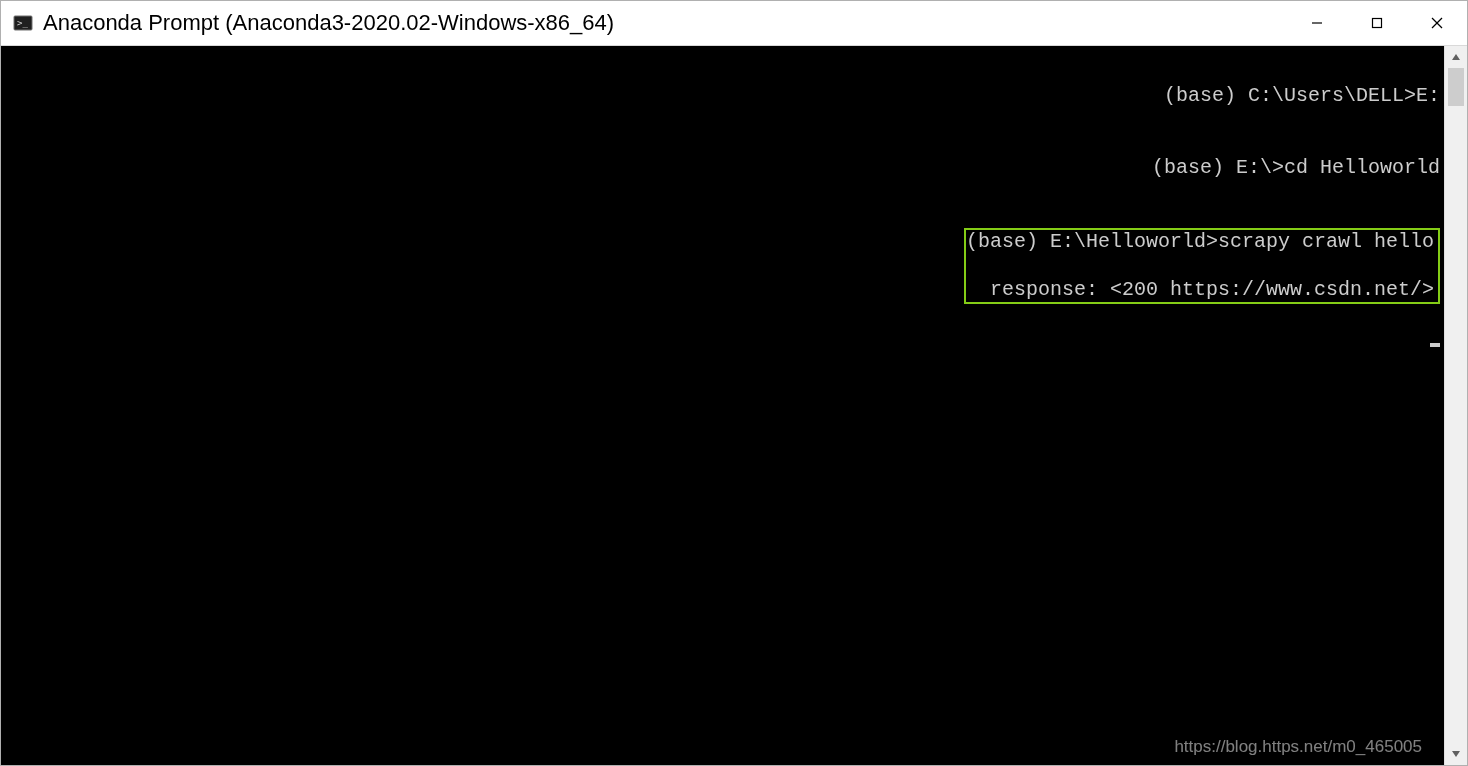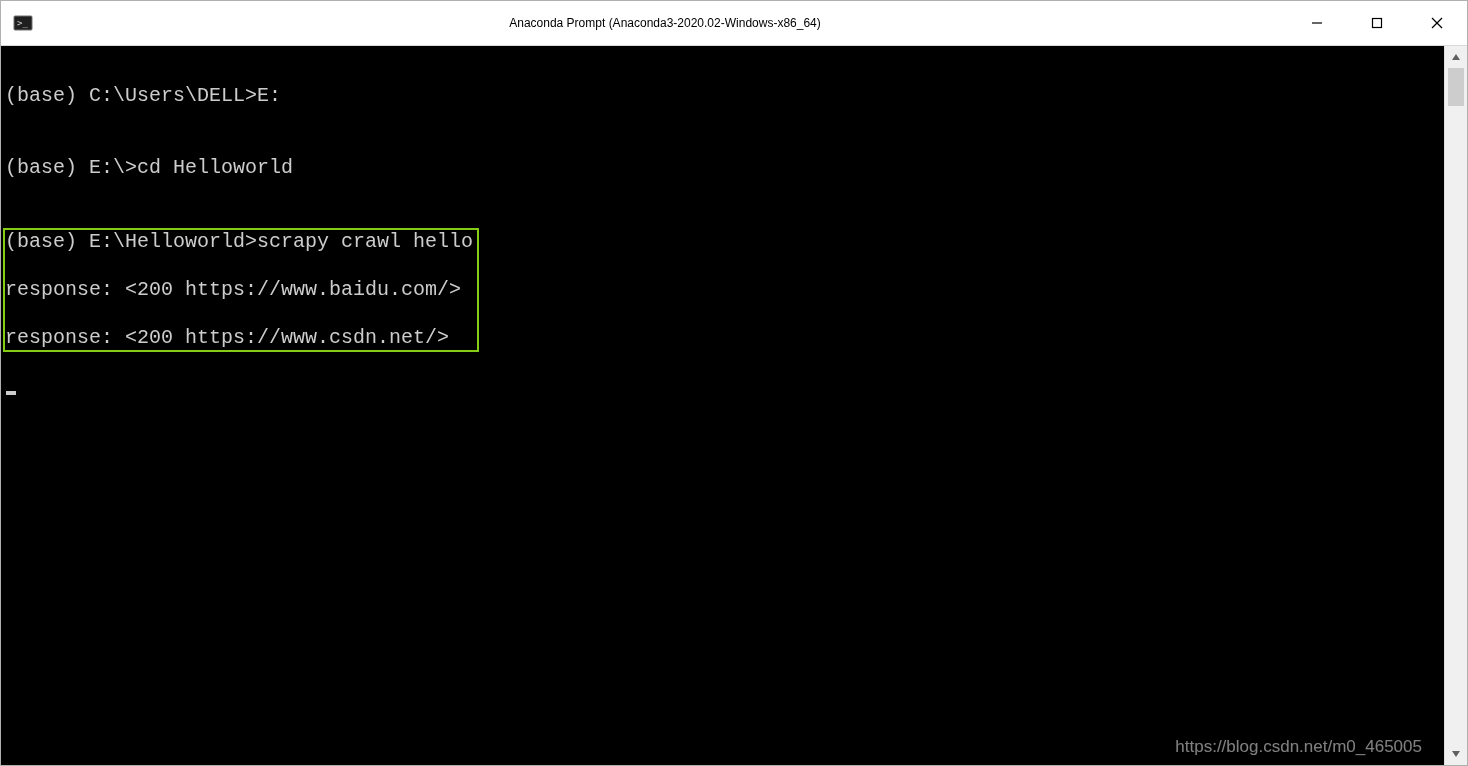--- a/index.html
+++ b/index.html
@@ -30,26 +30,25 @@
     border-bottom: 1px solid #d9d9d9;
   }
   .titlebar .app-icon {
     width: 20px;
     height: 20px;
     margin: 0 10px 0 12px;
     display: inline-block;
   }
   .titlebar .app-icon svg { display:block; }
   .titlebar .title {
-    font-size: 12px;
+    font-size: 22px;
     color: #000000;
     flex: 1 1 auto;
     white-space: nowrap;
     overflow: hidden;
-    text-align: center;
   }
   .win-controls {
     display: flex;
     align-items: stretch;
     height: 100%;
   }
   .win-btn {
     width: 60px;
     height: 100%;
     display: flex;
@@ -68,20 +67,21 @@
     flex: 1 1 auto;
     background: #000000;
     color: #cccccc;
     font-family: "NSimSun", "SimSun", "Courier New", monospace;
     font-size: 20px;
     line-height: 24px;
     padding: 14px 4px 12px 4px;
     position: relative;
     overflow: hidden;
     white-space: pre;
+    text-align: right;
   }
   .term-line { display:block; }
   .highlight-box {
     border: 2px solid #84cc16;
     padding: 0 4px 0 0;
     margin-left: -2px;
     display: inline-block;
   }
   .cursor {
     display:inline-block;
@@ -161,25 +161,24 @@
     </div>
   </div>
 
   <div class="client">
     <div class="terminal">
 <span class="term-line">(base) C:\Users\DELL&gt;E:</span>
 <span class="term-line"></span>
 <span class="term-line">(base) E:\&gt;cd Helloworld</span>
 <span class="term-line"></span>
 <span class="highlight-box"><span class="term-line">(base) E:\Helloworld&gt;scrapy crawl hello</span>
-<span class="term-line">response: &lt;200 https://www.baidu.com/&gt;</span>
 <span class="term-line">response: &lt;200 https://www.csdn.net/&gt;</span></span>
 <span class="term-line"></span>
 <span class="term-line"><span class="cursor"></span></span>
-      <div class="watermark">https://blog.csdn.net/m0_465005</div>
+      <div class="watermark">https://blog.https.net/m0_465005</div>
     </div>
 
     <div class="scrollbar">
       <div class="scroll-arrow up">
         <svg width="10" height="10" viewBox="0 0 10 10">
             <polygon points="5,2 9,8 1,8" fill="#606060"></polygon>
           </svg>
       </div>
       <div class="scroll-thumb"></div>
       <div class="scroll-arrow down">

